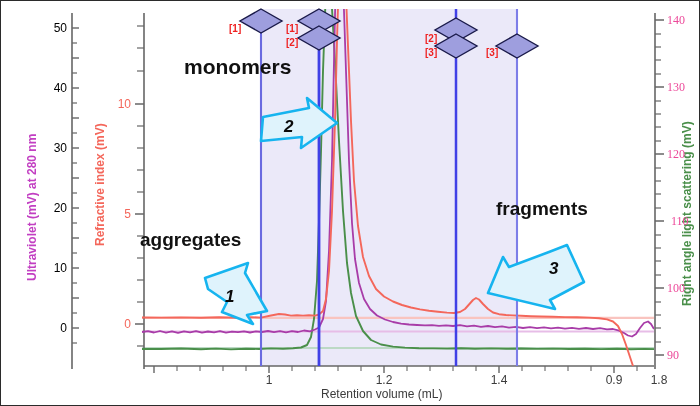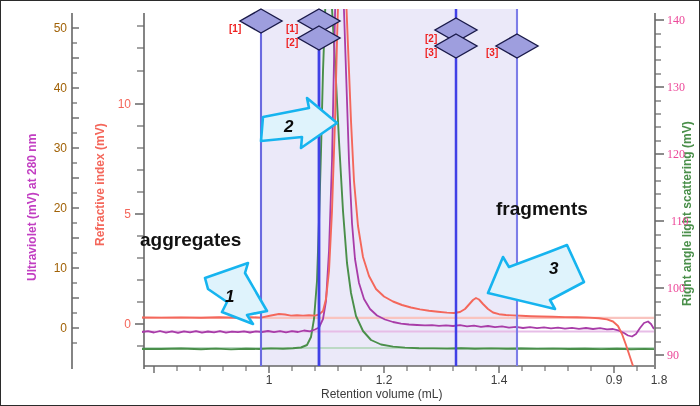--- a/index.html
+++ b/index.html
@@ -104,21 +104,21 @@
     font-size: 12px;
     color: #3b3b3b;
     white-space: nowrap;
   }
   .tick-label {
     position: absolute;
     font-family: "Liberation Sans", sans-serif;
     font-size: 12px;
     white-space: nowrap;
   }
-  .tick-uv { color: #a16207; text-align: right; }
+  .tick-uv { color: #000000; text-align: right; }
   .tick-ri { color: #f4675b; text-align: right; }
   .tick-rals { color: #ec4899; text-align: right; font-family: Liberation Serif, serif; }
   .tick-x { color: #3b3b3b; text-align: center; }
 </style>
 </head>
 <body>
 
 <div id="screenshot">
 
   <svg class="chart-svg" viewBox="0 0 700 406">
@@ -293,20 +293,21 @@
       <polygon fill="#dff3fc" stroke="#16b4ef" stroke-width="2.6" stroke-linejoin="round" points="204,277 247,262 244,272 266,310 246,314 252,323 221,311 226,301 207,288"></polygon>
     </g>
     <g>
       <polygon fill="#dff3fc" stroke="#16b4ef" stroke-width="2.6" stroke-linejoin="round" points="262,116 308,107 306,97 336,122 300,147 301,136 260,140"></polygon>
     </g>
     <g>
       <polygon fill="#dff3fc" stroke="#16b4ef" stroke-width="2.6" stroke-linejoin="round" points="566,244 583,281 549,299 554,308 487,292 502,256 508,266 548,251"></polygon>
     </g>
   </svg>
 
+  <div class="overlay-text" id="label-monomers">monomers</div>
   <div class="overlay-text" id="label-aggregates">aggregates</div>
   <div class="overlay-text" id="label-fragments">fragments</div>
 
   <div class="arrow-num" id="arrow-num-1">1</div>
   <div class="arrow-num" id="arrow-num-2">2</div>
   <div class="arrow-num" id="arrow-num-3">3</div>
 
   <div class="marker-label" style="left:228px; top:22px;">[1]</div>
   <div class="marker-label" style="left:285px; top:22px;">[1]</div>
   <div class="marker-label" style="left:285px; top:36px;">[2]</div>

